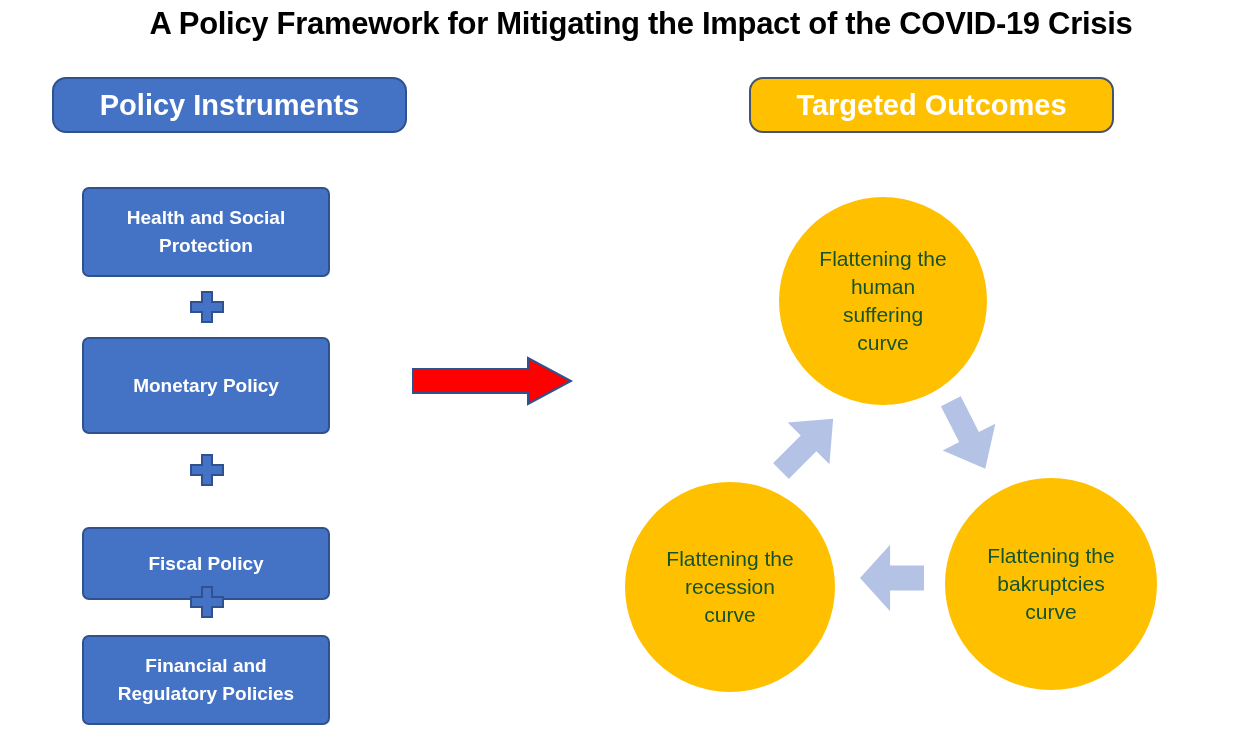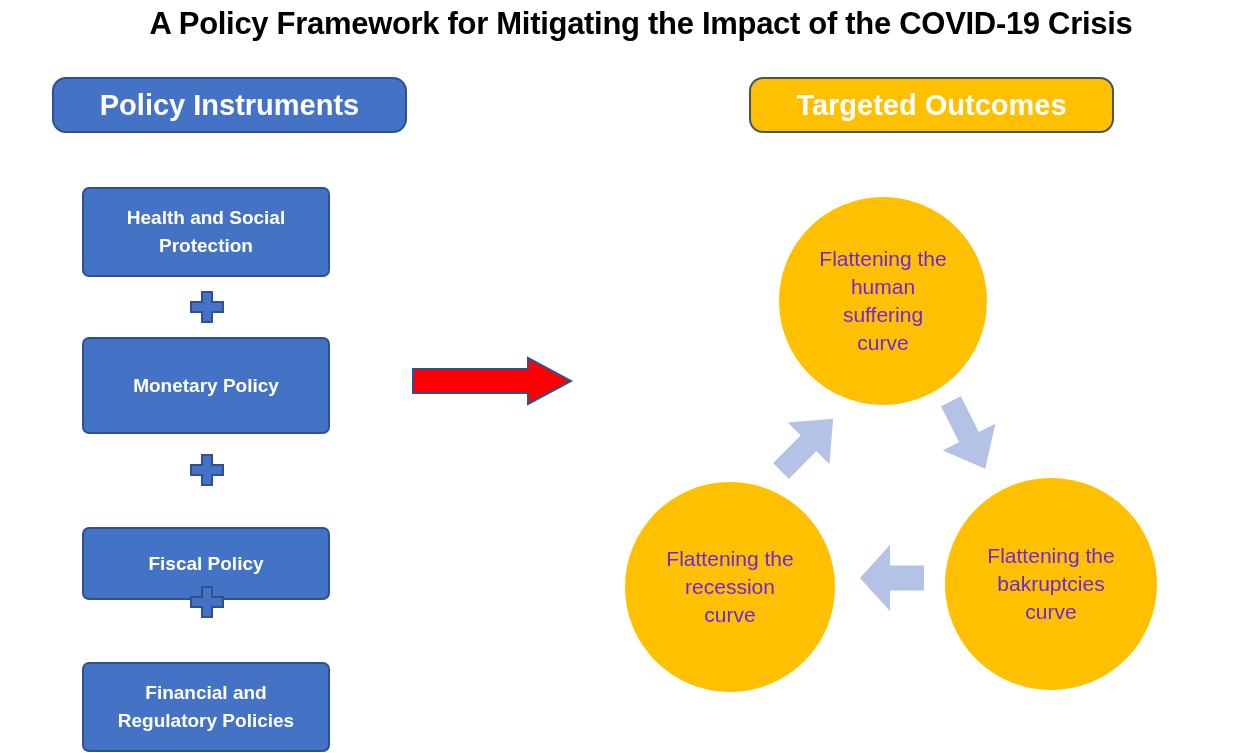--- a/index.html
+++ b/index.html
@@ -24,27 +24,27 @@
     position:absolute; left:65px; width:248px;
     background:#4472C4; border:2px solid #2F528F; border-radius:7px;
     color:#ffffff; font-weight:bold; font-size:19px; line-height:28px;
     display:flex; align-items:center; justify-content:center;
     text-align:center; box-sizing:border-box;
   }
   .pbox .lbl, .circle .lbl { white-space:pre-line; }
   .b1 { top:187px; height:90px; }
   .b2 { top:337px; height:97px; }
   .b3 { top:527px; height:73px; }
-  .b4 { top:662px; height:90px; }
+  .b4 { top:635px; height:90px; }
   .plus { position:absolute; left:173px; width:34px; height:32px; }
   .p1 { top:291px; } .p2 { top:454px; } .p3 { top:586px; }
   .flow-arrow { position:absolute; left:395px; top:356px; width:162px; height:50px; }
   .circle {
     position:absolute; border-radius:50%; background:#FFC000;
-    color:#6d28d9; font-size:21px; line-height:28px;
+    color:#14532d; font-size:21px; line-height:28px;
     display:flex; align-items:center; justify-content:center; text-align:center;
   }
   .c-top   { left:762px; top:197px; width:208px; height:208px; }
   .c-left  { left:608px; top:482px; width:210px; height:210px; }
   .c-right { left:928px; top:478px; width:212px; height:212px; }
   .cyc { position:absolute; }
   .a-up   { left:753px; top:414px; width:74px; height:62px; transform:rotate(-45deg); }
   .a-down { left:913px; top:404px; width:76px; height:62px; transform:rotate(63deg); }
   .a-left { left:843px; top:543px; width:64px; height:70px; transform:rotate(180deg); }
   svg { display:block; width:100%; height:100%; }

